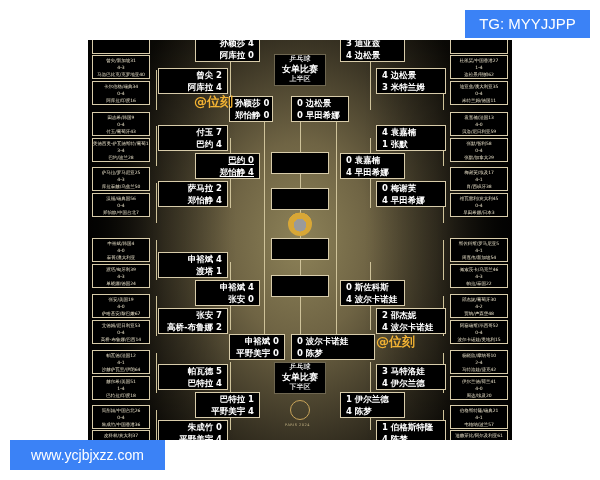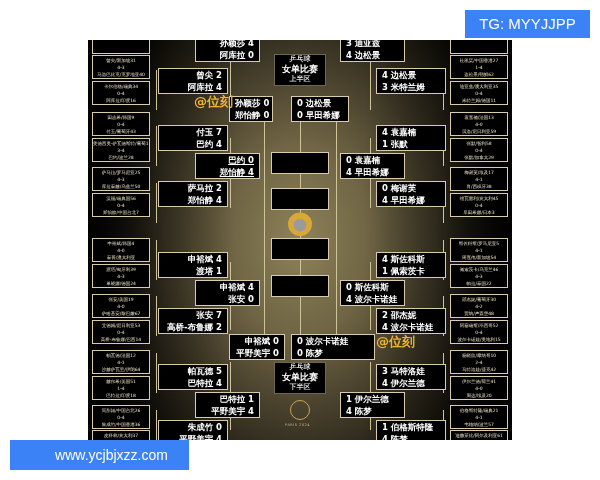--- a/index.html
+++ b/index.html
@@ -26,21 +26,21 @@
   .title .t1{display:block;font-size:7px;line-height:9px;color:#ddd;}
   .title .t2{display:block;font-size:9px;line-height:11px;}
   .title .t3{display:block;font-size:7px;line-height:9px;color:#ddd;}
   .tag{position:absolute;color:#f2b233;font-weight:bold;font-size:13px;}
   .medal{position:absolute;width:24px;height:24px;border-radius:50%;
     background:radial-gradient(circle at 50% 55%, #9a9a9a 0 35%, #d8a736 36% 70%, rgba(0,0,0,0) 72%);}
   .paris{position:absolute;width:20px;height:20px;border-radius:50%;border:1.5px solid #c9a45a;box-sizing:border-box;}
   .paris-txt{position:absolute;font-size:3.5px;color:#c9b98a;letter-spacing:.5px;}
   .wm{position:absolute;background:#3b82f6;color:#fff;font-family:"Liberation Sans",sans-serif;}
   .wm-tg{left:465px;top:10px;width:125px;height:28px;font-size:15px;line-height:28px;text-align:center;}
-  .wm-url{left:10px;top:440px;width:155px;height:30px;font-size:14px;line-height:30px;text-align:center;padding-left:24px;}
+  .wm-url{left:10px;top:440px;width:155px;height:30px;font-size:14px;line-height:30px;text-align:center;}
 </style>
 </head>
 <body>
 
 <div class="poster">
 
   <div class="ln v" style="left:68px;top:30px;height:40px;"></div>
   <div class="ln v" style="left:68px;top:86px;height:40px;"></div>
   <div class="ln v" style="left:68px;top:143px;height:40px;"></div>
   <div class="ln v" style="left:68px;top:200px;height:40px;"></div>
@@ -276,24 +276,20 @@
     <span>3 米特兰姆</span>
   </div>
   <div class="m lt" style="left:288px;top:85px;">
     <span>4 袁嘉楠</span>
     <span>1 张默</span>
   </div>
   <div class="m lt" style="left:288px;top:141px;">
     <span>0 梅谢芙</span>
     <span>4 早田希娜</span>
   </div>
-  <div class="m lt" style="left:288px;top:212px;">
-    <span>4 斯佐科斯</span>
-    <span>1 佩索茨卡</span>
-  </div>
   <div class="m lt" style="left:288px;top:268px;">
     <span>2 邵杰妮</span>
     <span>4 波尔卡诺娃</span>
   </div>
   <div class="m lt" style="left:288px;top:324px;">
     <span>3 马特洛娃</span>
     <span>4 伊尔兰德</span>
   </div>
   <div class="m lt" style="left:288px;top:380px;">
     <span>1 伯格斯特隆</span>

